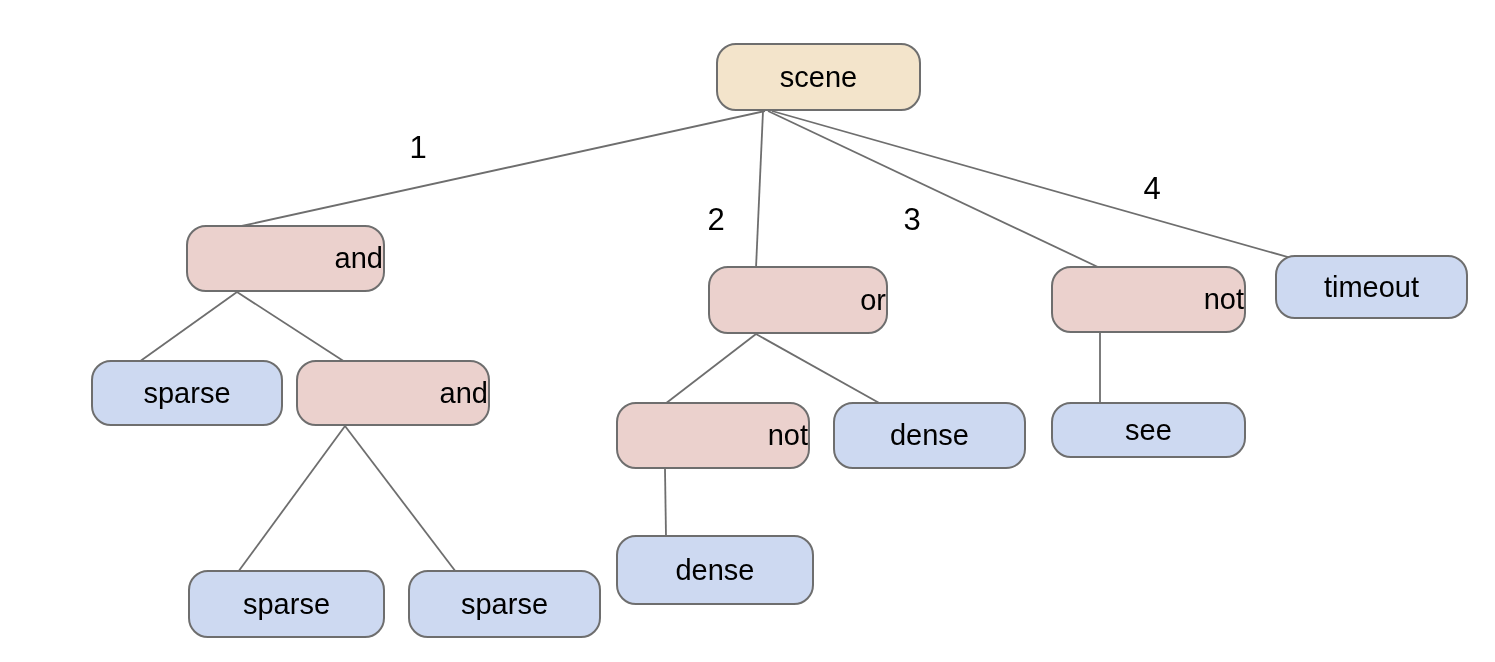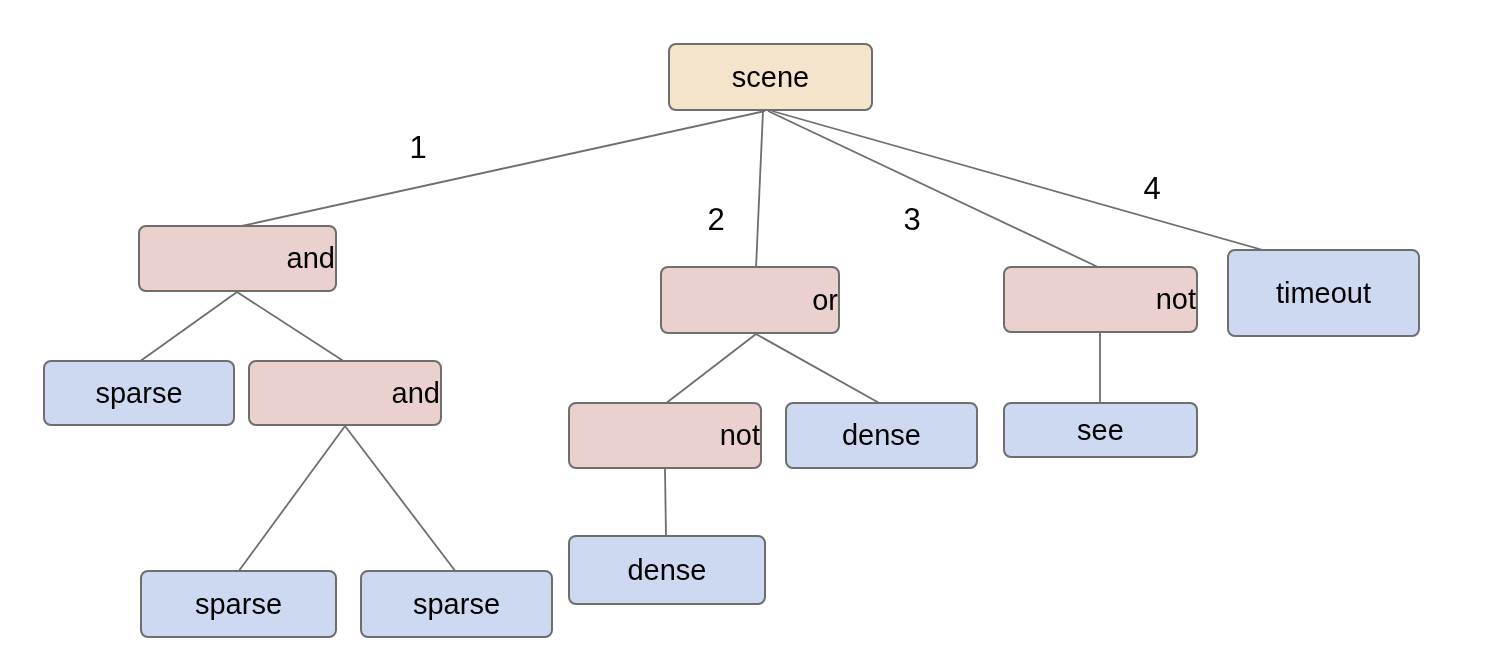--- a/index.html
+++ b/index.html
@@ -32,35 +32,36 @@
     font-size: 31px;
     fill: var(--text, #000000);
   }
   .node {
     position: absolute;
     z-index: 2;
     display: flex;
     align-items: center;
     justify-content: center;
     border: 2px solid var(--border, #6e6e6e);
-    border-radius: 8px;
+    border-radius: 20px;
     font-size: 29px;
     color: var(--text, #000000);
     box-sizing: border-box;
+    margin-left: 48px;
   }
   .node.root     { background: var(--root_fill, #f3e4cb); }
   .node.operator { background: var(--operator_fill, #ebd1cd); justify-content: flex-end; }
   .node.leaf     { background: var(--leaf_fill, #cdd9f1); }
 
   
   .n-scene   { left: 668px;  top: 43px;  width: 205px; height: 68px; }
   .n-and1    { left: 138px;  top: 225px; width: 199px; height: 67px; }
   .n-or      { left: 660px;  top: 266px; width: 180px; height: 68px; }
   .n-not1    { left: 1003px; top: 266px; width: 195px; height: 67px; }
-  .n-timeout { left: 1227px; top: 249px; width: 193px; height: 88px; }
+  .n-timeout { left: 1227px; top: 255px; width: 193px; height: 64px; }
   .n-sparse1 { left: 43px;   top: 360px; width: 192px; height: 66px; }
   .n-and2    { left: 248px;  top: 360px; width: 194px; height: 66px; }
   .n-not2    { left: 568px;  top: 402px; width: 194px; height: 67px; }
   .n-dense1  { left: 785px;  top: 402px; width: 193px; height: 67px; }
   .n-see     { left: 1003px; top: 402px; width: 195px; height: 56px; }
   .n-sparse2 { left: 140px;  top: 570px; width: 197px; height: 68px; }
   .n-sparse3 { left: 360px;  top: 570px; width: 193px; height: 68px; }
   .n-dense2  { left: 568px;  top: 535px; width: 198px; height: 70px; }
 </style>
 </head>

